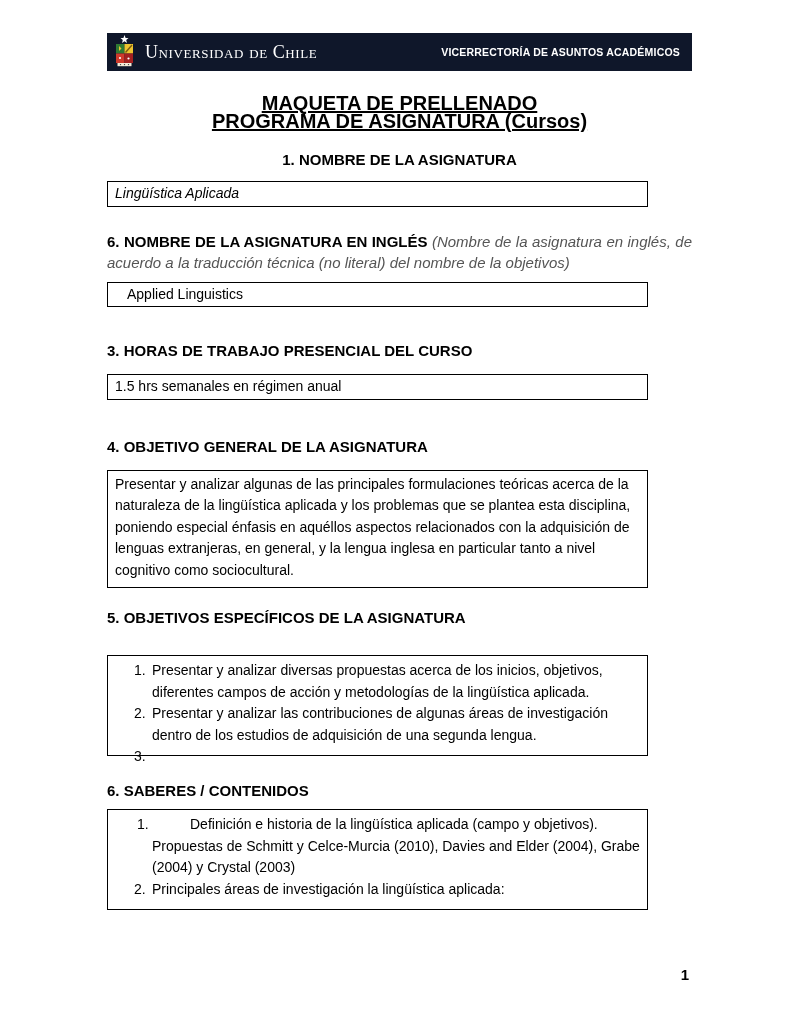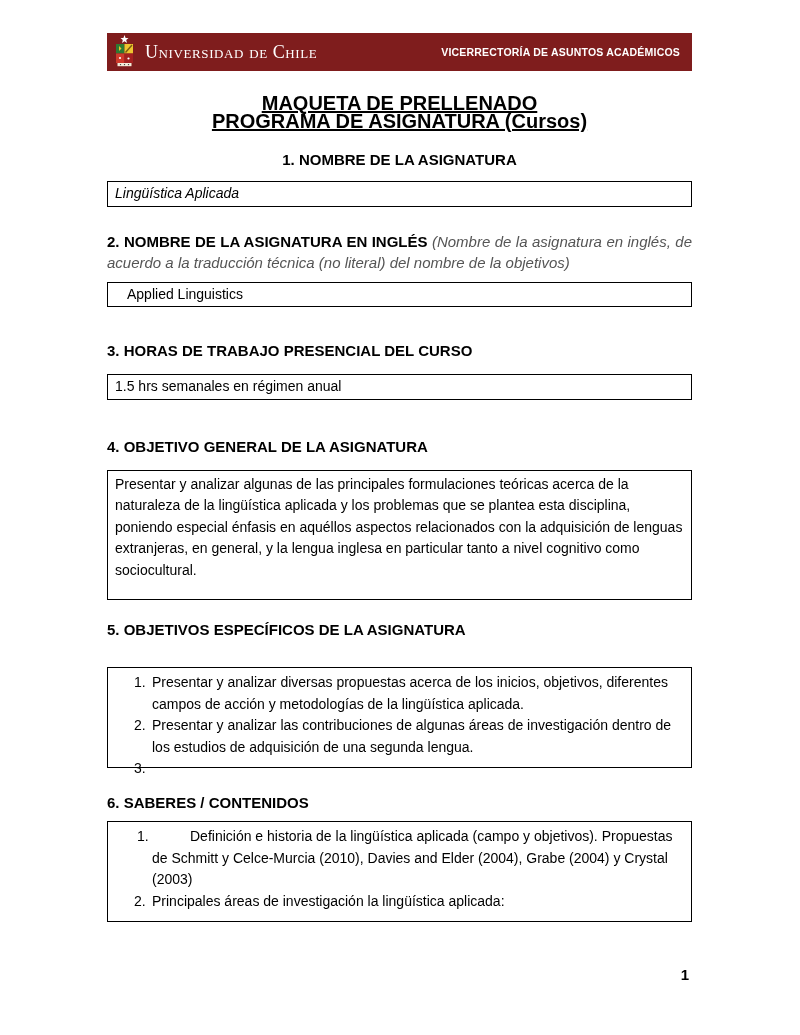--- a/index.html
+++ b/index.html
@@ -8,21 +8,21 @@
     width: 800px; height: 1035px;
     position: relative;
     font-family: "Liberation Sans", sans-serif;
     color: #000;
   }
   .content { position: absolute; left: 107px; top: 0; width: 585px; }
 
   
   .header-bar {
     margin-top: 33px; height: 38px;
-    background: #7f1d1d;
+    background: #0f172a;
     display: flex; align-items: center; justify-content: space-between;
     padding: 0 12px 0 6px;
   }
   .brand { display: flex; align-items: center; gap: 9px; }
   .logo { width: 23px; height: 36px; display: block; }
   .university {
     font-family: "Liberation Serif", serif;
     font-variant: small-caps;
     color: #fff; font-size: 18px; letter-spacing: 0.6px; line-height: 1;
   }
@@ -37,23 +37,23 @@
   
   .sec-heading { font-weight: bold; font-size: 15px; line-height: 21px; }
   .jtext { text-align: justify; }
   .sec-note { font-style: italic; font-weight: normal; color: #555; }
 
   
   .box {
     border: 1.5px solid #000;
     font-size: 14px; line-height: 21.5px;
     padding: 1px 7px;
-    width: 585px;
+    width: 541px;
   }
-  .box.para { padding: 3px 7px 18px 7px; }
+  .box.para { padding: 3px 7px 6px 7px; }
   .italic { font-style: italic; }
 
   
   .box.listbox { padding: 4px 7px 9px 0; }
   .oitem { position: relative; padding-left: 44px; }
   .oitem .num { position: absolute; left: 26px; top: 0; }
   .oitem.tabbed .num { left: 29px; }
   .oitem.tabbed .itext { display: block; text-indent: 38px; }
   .oitem .itext { text-indent: 0; }
 
@@ -100,21 +100,21 @@
   <div class="doc-title">
     <div>MAQUETA DE PRELLENADO</div>
     <div>PROGRAMA DE ASIGNATURA (Cursos)</div>
   </div>
 
   <div class="sec-heading mt-h1">1. NOMBRE DE LA ASIGNATURA</div>
   <div class="box mt-b1">
     <span class="italic">Lingüística Aplicada</span>
   </div>
 
-  <div class="sec-heading jtext mt-h2"><span>2. NOMBRE DE LA ASIGNATURA EN INGLÉS </span><span class="sec-note">(Nombre de la asignatura en inglés, de acuerdo a la traducción técnica (no literal) del nombre de la objetivos)</span></div>
+  <div class="sec-heading jtext mt-h2"><span>6. NOMBRE DE LA ASIGNATURA EN INGLÉS </span><span class="sec-note">(Nombre de la asignatura en inglés, de acuerdo a la traducción técnica (no literal) del nombre de la objetivos)</span></div>
   <div class="box mt-b2">
     <span>Applied Linguistics</span>
   </div>
 
   <div class="sec-heading mt-h3">3. HORAS DE TRABAJO PRESENCIAL DEL CURSO</div>
   <div class="box mt-b3">
     <span>1.5 hrs semanales en régimen anual</span>
   </div>
 
   <div class="sec-heading mt-h4">4. OBJETIVO GENERAL DE LA ASIGNATURA</div>

